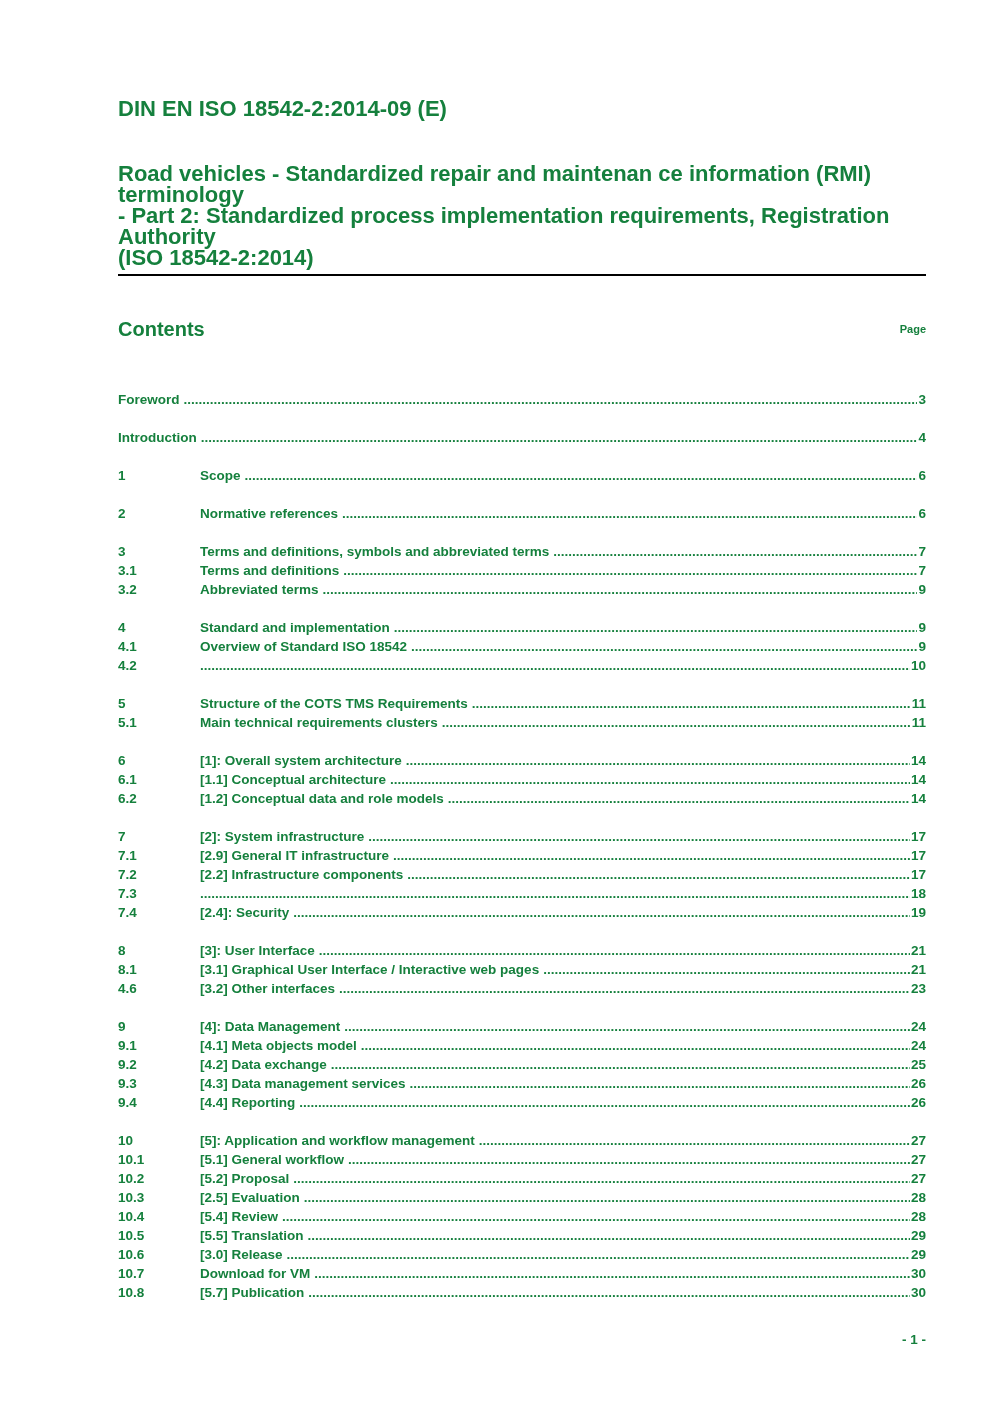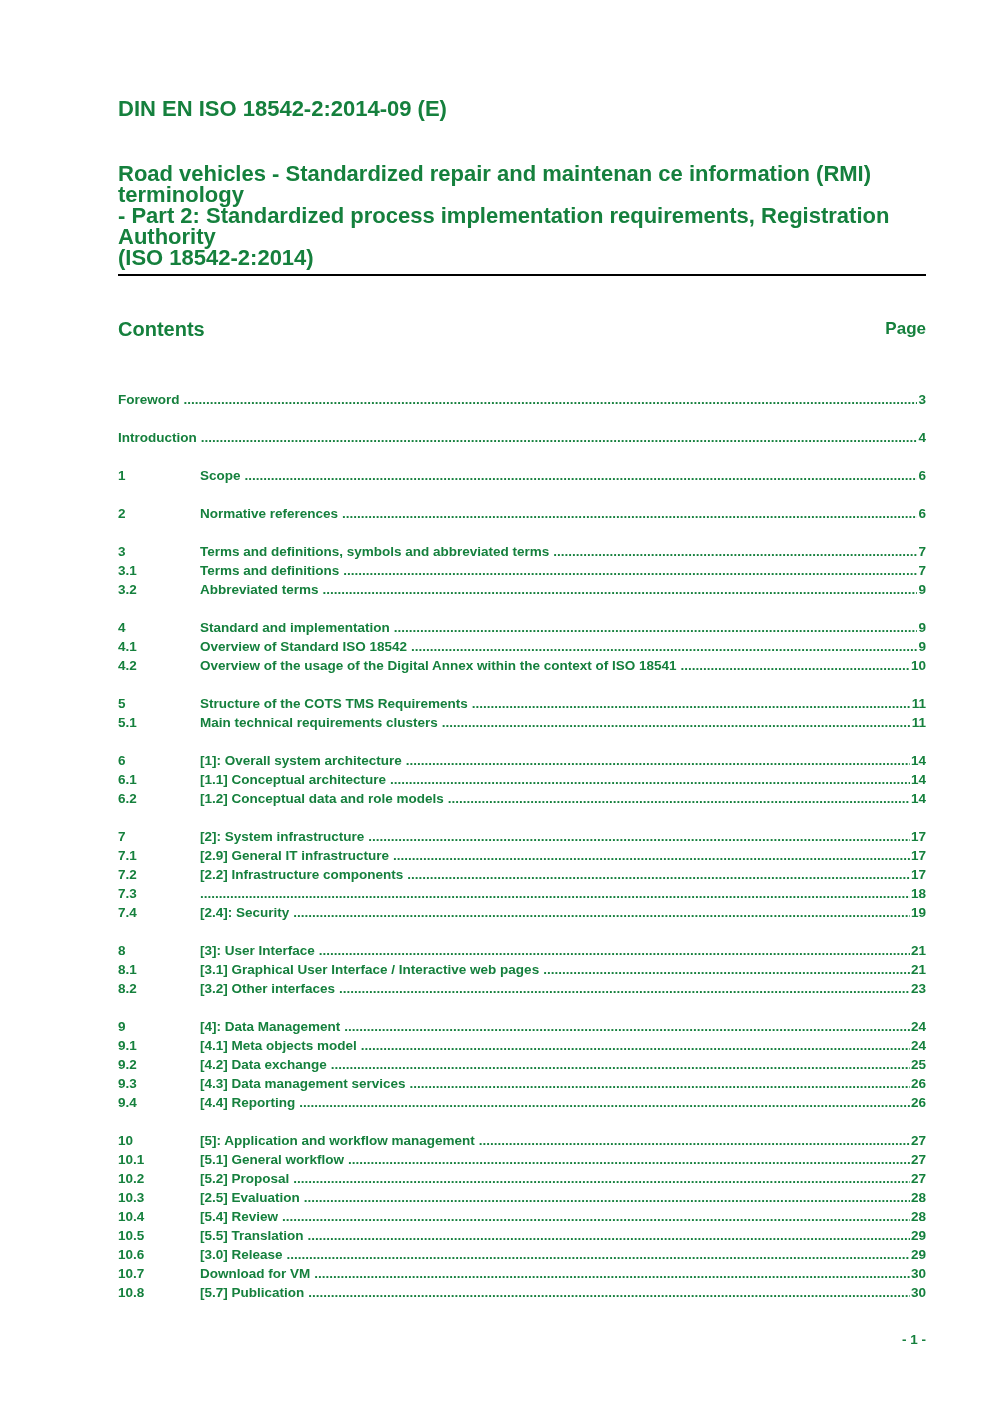--- a/index.html
+++ b/index.html
@@ -43,21 +43,21 @@
     margin-top: 42px;
     display: flex;
     justify-content: space-between;
     align-items: center;
   }
   .contents-title {
     font-size: 20px;
     line-height: 22px;
   }
   .page-label {
-    font-size: 17px;
+    font-size: 11px;
   }
   .toc {
     margin-top: 50px;
     font-size: 13.5px;
     line-height: 19px;
   }
   .toc-group {
     margin-bottom: 19px;
   }
   .toc-row {
@@ -177,21 +177,20 @@
             <span class="toc-page">9</span>
           </div>
           <div class="toc-row">
             <span class="toc-num">4.1</span>
             <span class="toc-title">Overview of Standard ISO 18542</span>
             <span class="toc-leader"></span>
             <span class="toc-page">9</span>
           </div>
           <div class="toc-row">
             <span class="toc-num">4.2</span>
-            <span class="toc-title">Overview of the usage of the Digital Annex within the context of ISO 18541</span>
             <span class="toc-leader"></span>
             <span class="toc-page">10</span>
           </div>
         </div>
         <div class="toc-group">
           <div class="toc-row">
             <span class="toc-num">5</span>
             <span class="toc-title">Structure of the COTS TMS Requirements</span>
             <span class="toc-leader"></span>
             <span class="toc-page">11</span>
@@ -261,21 +260,21 @@
             <span class="toc-leader"></span>
             <span class="toc-page">21</span>
           </div>
           <div class="toc-row">
             <span class="toc-num">8.1</span>
             <span class="toc-title">[3.1] Graphical User Interface / Interactive web pages</span>
             <span class="toc-leader"></span>
             <span class="toc-page">21</span>
           </div>
           <div class="toc-row">
-            <span class="toc-num">8.2</span>
+            <span class="toc-num">4.6</span>
             <span class="toc-title">[3.2] Other interfaces</span>
             <span class="toc-leader"></span>
             <span class="toc-page">23</span>
           </div>
         </div>
         <div class="toc-group">
           <div class="toc-row">
             <span class="toc-num">9</span>
             <span class="toc-title">[4]: Data Management</span>
             <span class="toc-leader"></span>

